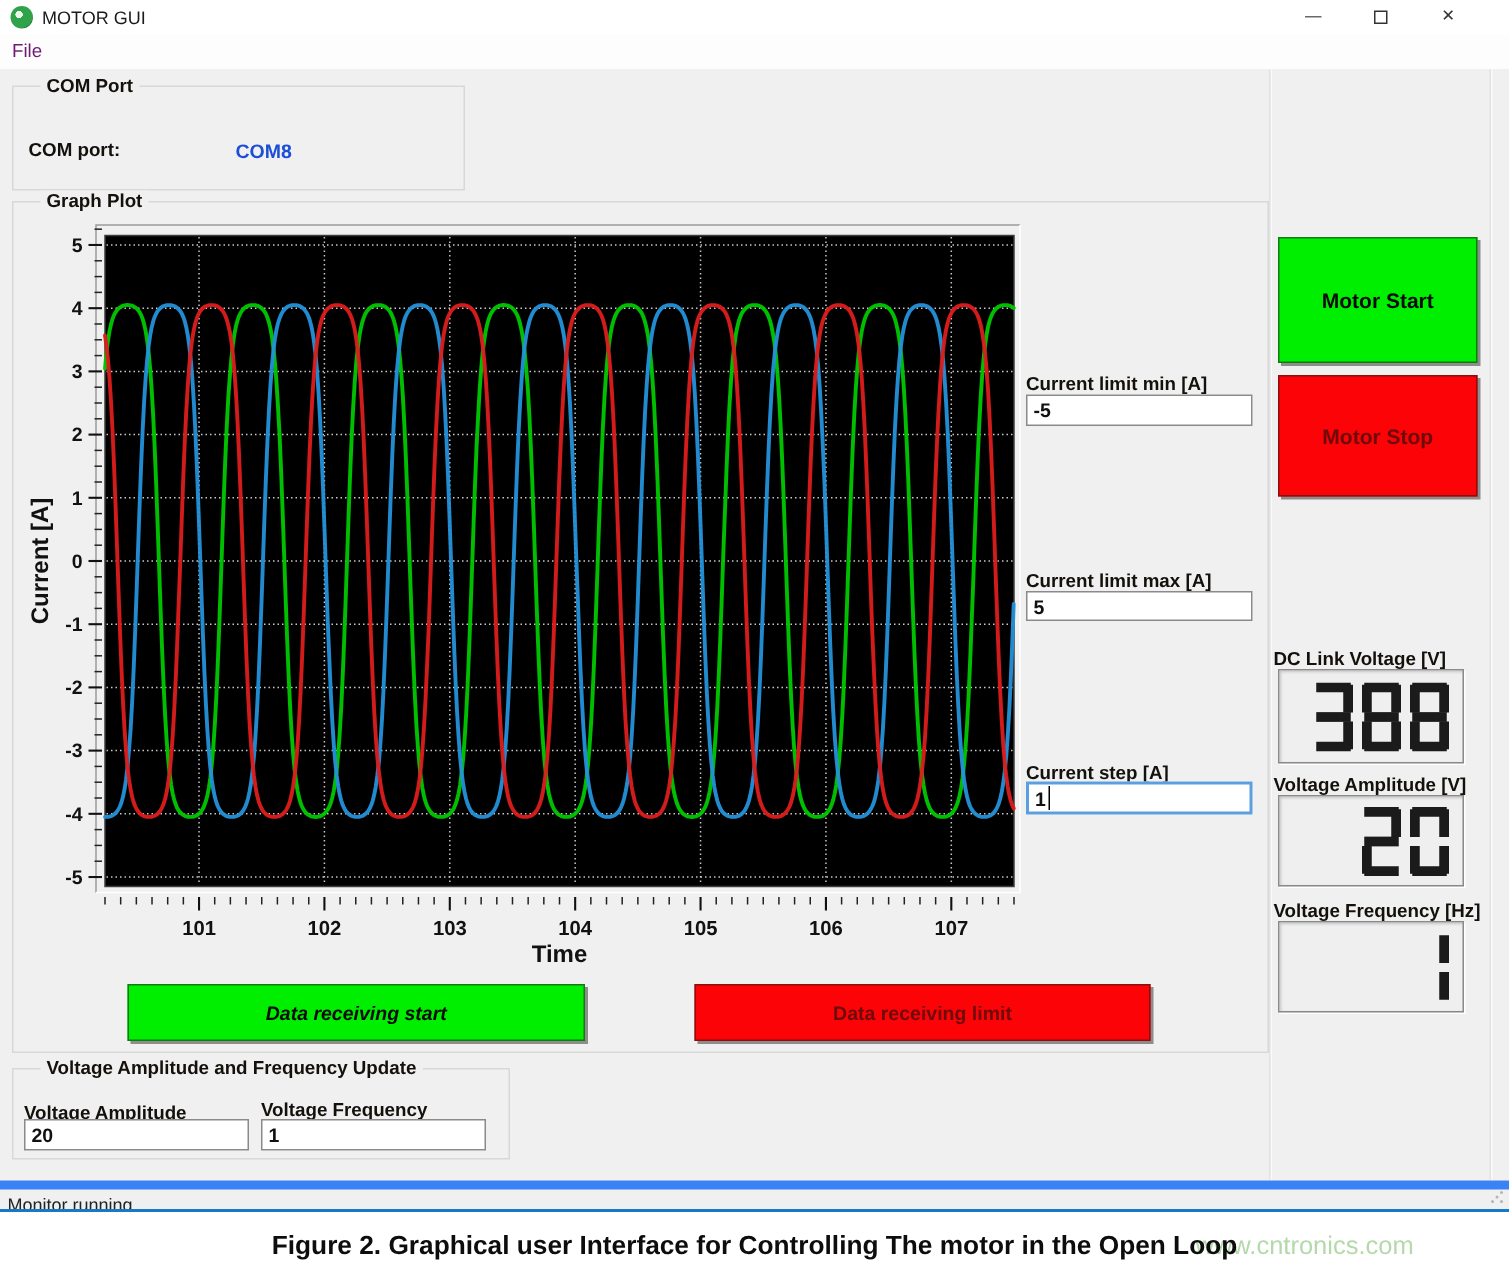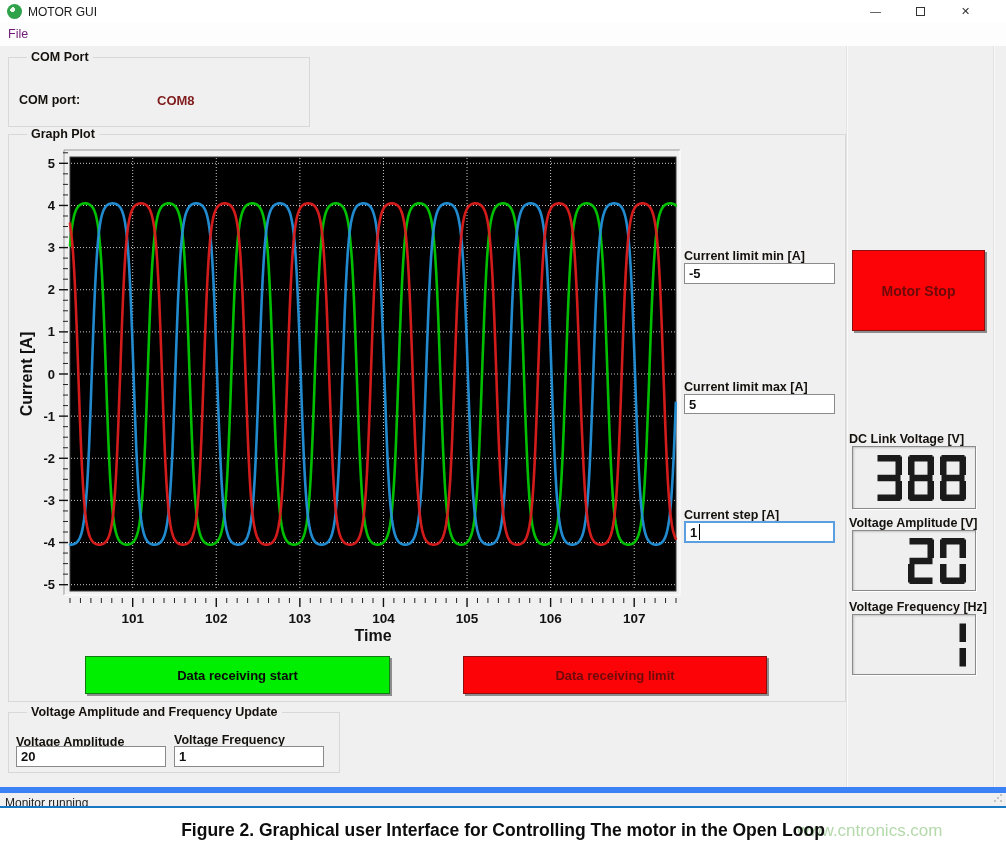--- a/index.html
+++ b/index.html
@@ -26,21 +26,21 @@
   .group-label { position:absolute; top:-8px; left:8px; background:#f0f0f0; padding:0 4px;
                  font-size:12.5px; font-weight:bold; color:#14110c; white-space:nowrap;margin-left:10px; }
 
   .fieldlabel { position:absolute; font-size:12.5px; font-weight:bold; color:#14110c; white-space:nowrap; }
   .textbox { position:absolute; background:#ffffff; border:1px solid #8a8a8a;
              font-family:"Liberation Sans", sans-serif; font-size:13px; font-weight:bold;
              color:#111; padding:1px 4px; }
   .textbox.focused { border:2px solid #5c9fe0; }
   .caret { position:absolute; width:1px; background:#000; }
 
-  .bigvalue { font-size:13px; font-weight:bold; color:#7f1d1d; }
+  .bigvalue { font-size:13px; font-weight:bold; color:#1d4ed8; }
 
   
   .btn { position:absolute; display:flex; align-items:center; justify-content:center;
          font-weight:bold; cursor:default; }
   .btn-green { background:#00ee00; border:1px solid #127a12; box-shadow:2px 2px 0 rgba(60,60,60,0.55); color:#0a0a0a; }
   .btn-red   { background:#fb0307; border:1px solid #8c0f0f; box-shadow:2px 2px 0 rgba(60,60,60,0.55); color:#6d0a0a; }
 
   
   .segdisplay { position:absolute; background:#efefef; border:1px solid #8a8a8a;
                 box-shadow:inset 1px 1px 2px rgba(0,0,0,0.18), 1px 1px 0 #ffffff;
@@ -245,20 +245,21 @@
   <span class="fieldlabel" style="left:684px; top:249px;">Current limit min [A]</span>
   <input class="textbox" style="left: 684px; top: 263px; width: 151px; height: 21px;" value="-5">
 
   <span class="fieldlabel" style="left:684px; top:380px;">Current limit max [A]</span>
   <input class="textbox" style="left: 684px; top: 394px; width: 151px; height: 20px;" value="5">
 
   <span class="fieldlabel" style="left:684px; top:508px;">Current step [A]</span>
   <input class="textbox focused" style="left: 684px; top: 521px; width: 151px; height: 22px;" value="1">
   <div class="caret" style="left:699px; top:524px; height:16px;"></div>
 
+  <div class="btn btn-green" style="left:852px; top:158px; width:133px; height:84px; font-size:14px;">Motor Start</div>
   <div class="btn btn-red" style="left:852px; top:250px; width:133px; height:81px; font-size:14px;">Motor Stop</div>
 
   <span class="fieldlabel" style="left:849px; top:432px;">DC Link Voltage [V]</span>
   <div class="segdisplay" style="left:852px; top:446px; width:124px; height:63px;">
       <svg width="90" height="46">
         <rect x="1.5" y="0" width="23" height="6.5" fill="#1b1b1b"></rect>
         <rect x="19.5" y="1.5" width="6.5" height="18.5" fill="#1b1b1b"></rect>
         <rect x="1.5" y="19.75" width="23" height="6.5" fill="#1b1b1b"></rect>
         <rect x="19.5" y="26" width="6.5" height="18.5" fill="#1b1b1b"></rect>
         <rect x="1.5" y="39.5" width="23" height="6.5" fill="#1b1b1b"></rect>
@@ -297,21 +298,21 @@
     </div>
 
   <span class="fieldlabel" style="left:849px; top:600px;text-align:center;">Voltage Frequency [Hz]</span>
   <div class="segdisplay" style="left:852px; top:614px; width:124px; height:61px;">
       <svg width="26" height="46">
         <rect x="19.5" y="1.5" width="6.5" height="18.5" fill="#1b1b1b"></rect>
         <rect x="19.5" y="26" width="6.5" height="18.5" fill="#1b1b1b"></rect>
       </svg>
     </div>
 
-  <div class="btn btn-green" style="left:85px; top:656px; width:305px; height:38px; font-size:13px;">Data receiving start</div>
+  <div class="btn btn-green" style="left:85px; top:656px; width:305px; height:38px; font-size:13px;font-style:italic;">Data receiving start</div>
   <div class="btn btn-red" style="left:463px; top:656px; width:304px; height:38px; font-size:13px;">Data receiving limit</div>
 
   <div class="groupbox" style="left:8px; top:712px; width:332px; height:61px;">
     <span class="group-label">Voltage Amplitude and Frequency Update</span>
   </div>
   <span class="fieldlabel" style="left:16px; top:735px;">Voltage Amplitude</span>
   <input class="textbox" style="left: 16px; top: 746px; width: 150px; height: 21px;" value="20">
   <span class="fieldlabel" style="left:174px; top:733px;">Voltage Frequency</span>
   <input class="textbox" style="left: 174px; top: 746px; width: 150px; height: 21px;" value="1">
 

